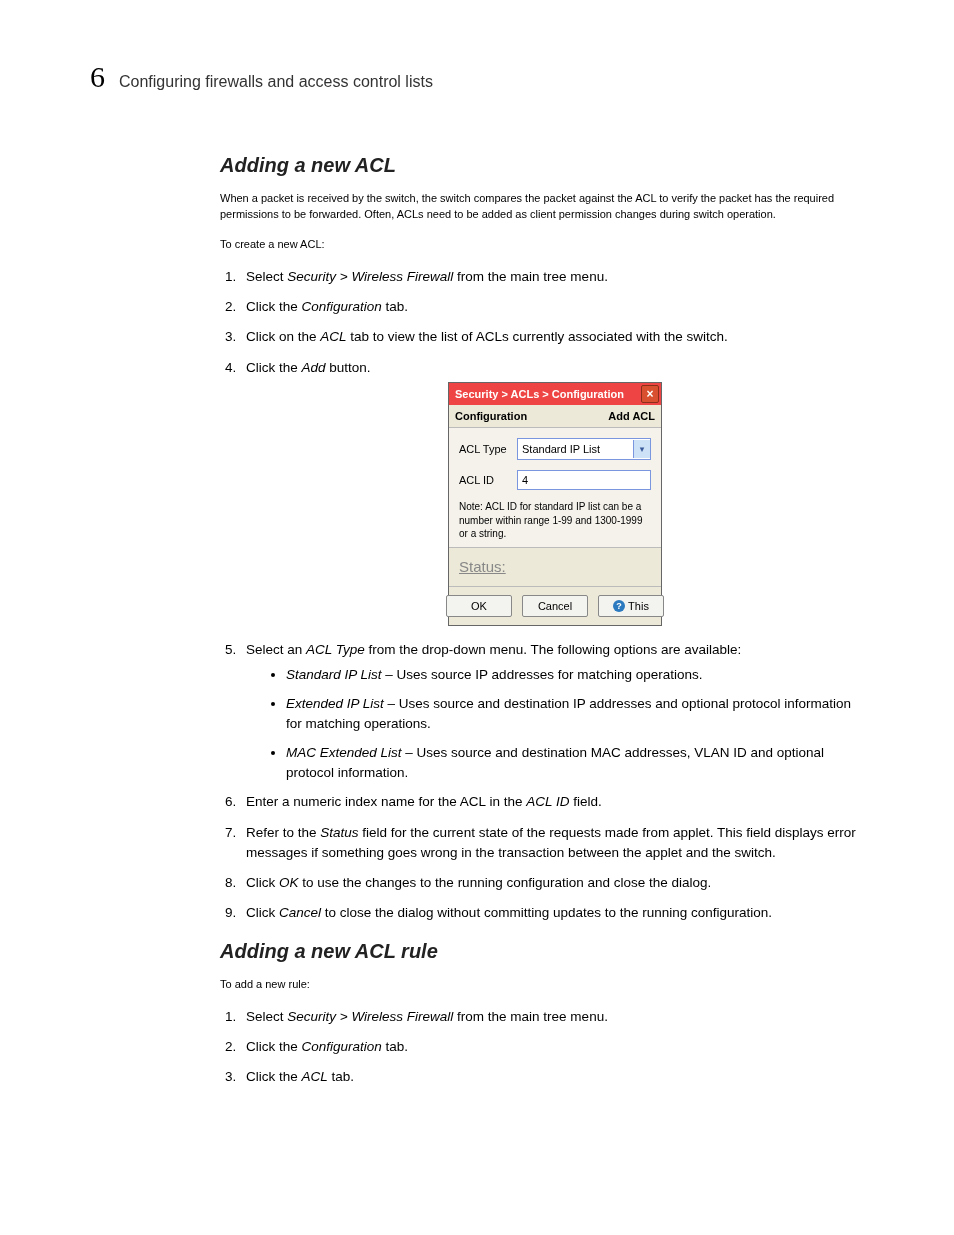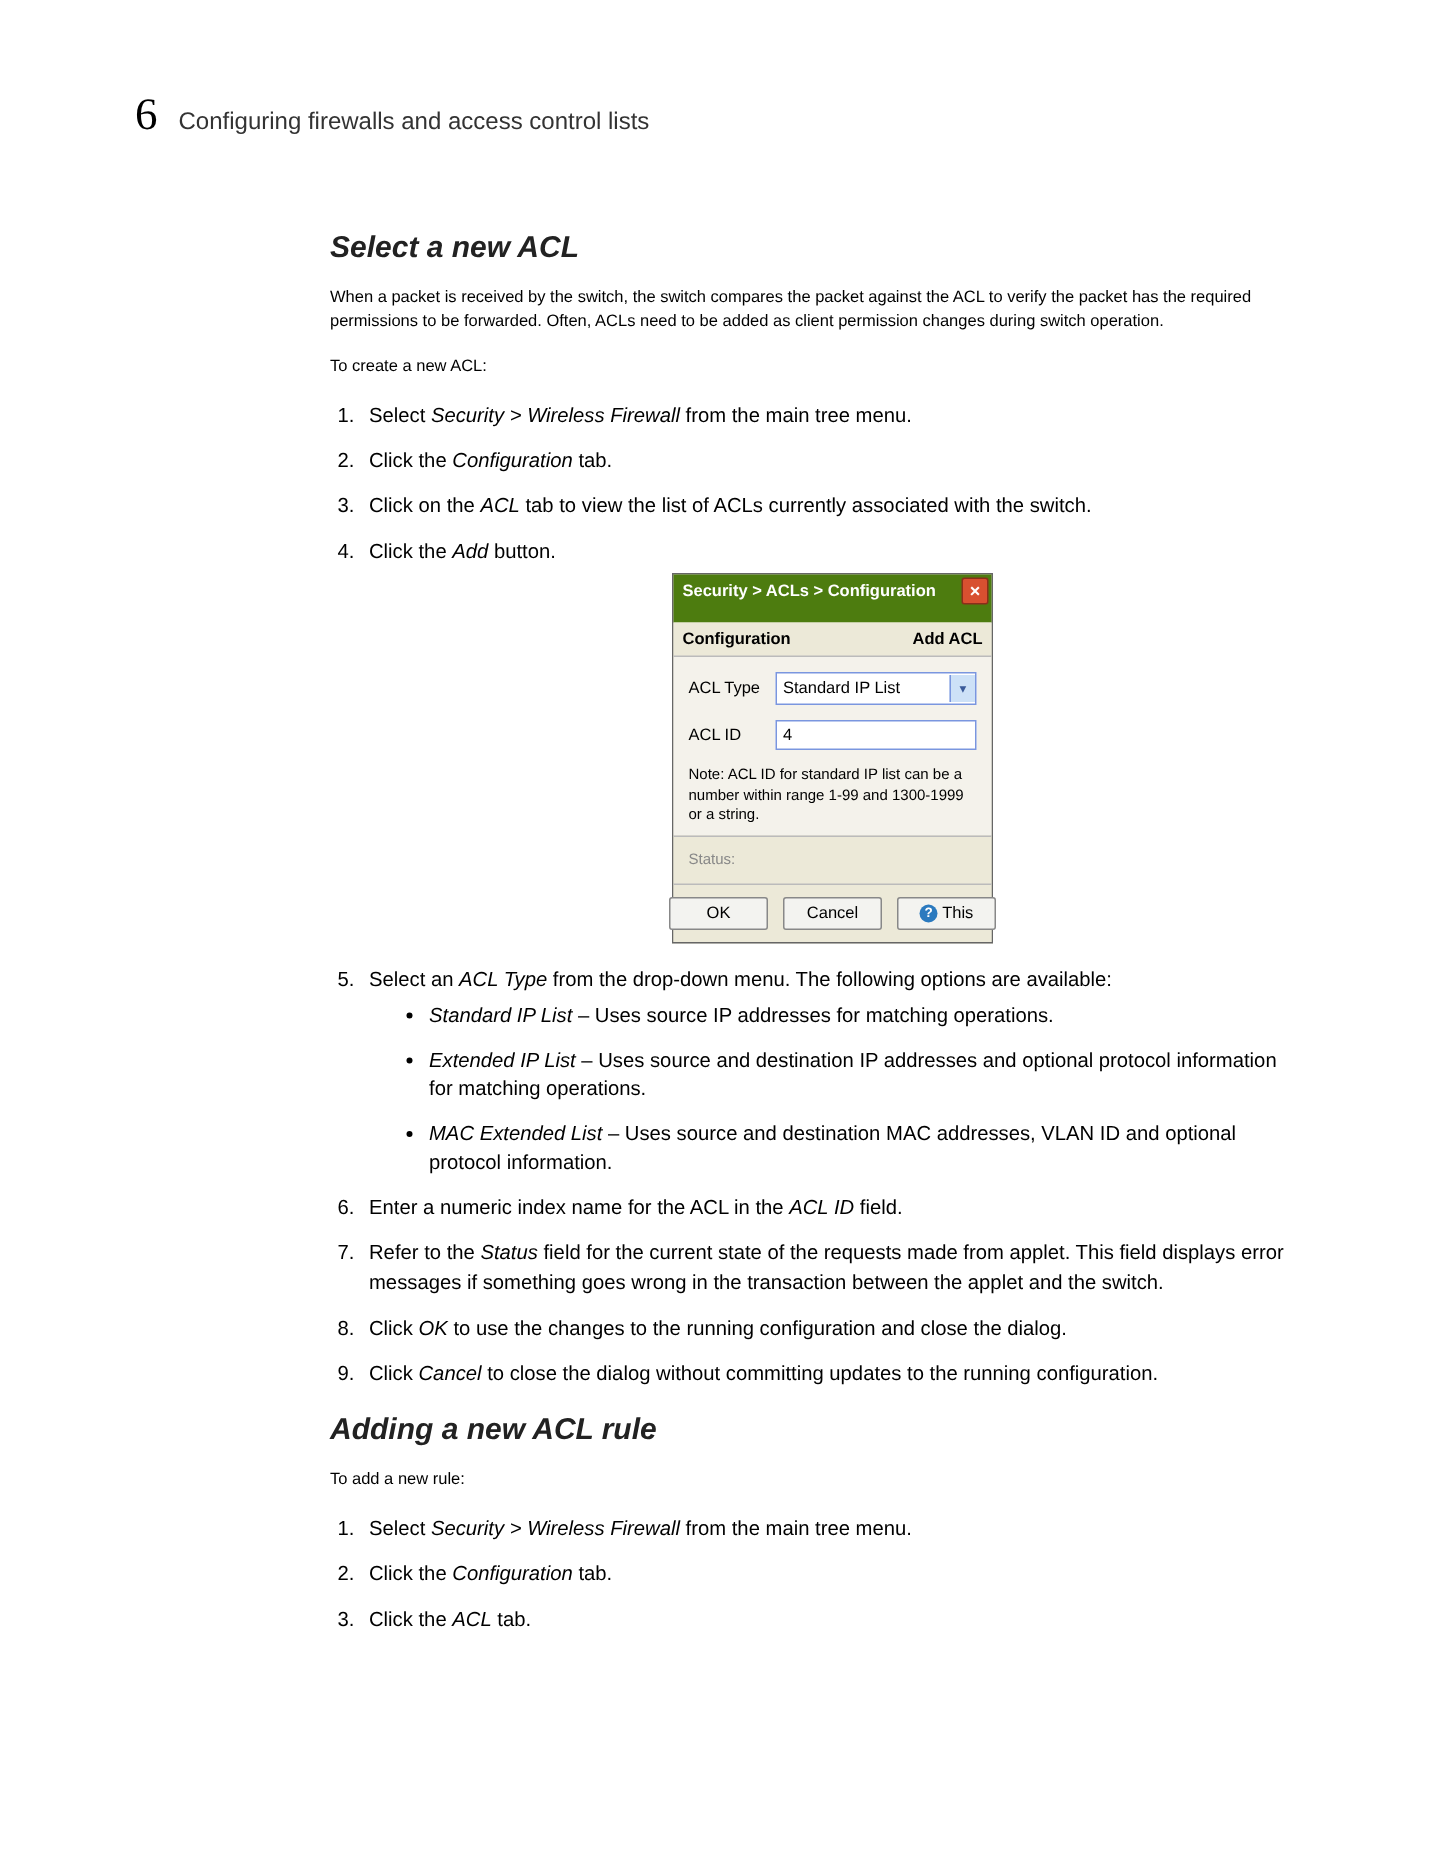--- a/index.html
+++ b/index.html
@@ -72,25 +72,25 @@
   
   .dialog {
     width: 212px;
     border: 1px solid #666;
     background: #ece9d8;
     font-family: Tahoma, Arial, sans-serif;
     font-size: 11px;
     color:#000;
   }
   .dlg-title {
-    background: #4d7c0f;
+    background: #ef4444;
     color: #fff;
     font-weight: bold;
     font-size: 11px;
-    padding: 2px 2px 12px 6px;
+    padding: 2px 2px 2px 6px;
     display:flex;
     align-items:center;
     justify-content:space-between;
   }
   .close-btn {
     width:16px;height:16px;
     background:#d85030;
     border:1px solid #8a2e1a;
     border-radius:2px;
     display:flex;align-items:center;justify-content:center;
@@ -127,22 +127,23 @@
     display:flex;align-items:center;justify-content:center;
     color:#3a5a9a;font-size:9px;
   }
   .textbox{
     flex:1;height:18px;border:1px solid #7a96df;background:#fff;
     padding:0 4px;font-size:11px;display:flex;align-items:center;
   }
   .note {font-size:10px;line-height:1.35;margin-top:2px;}
   .status-row{
     border-top:1px solid #bbb;
-    padding:8px 10px; color:#888;font-size:10px;
+    padding:8px 10px; color:#888;font-size:15px;
     background:#ece9d8;
+    text-decoration:underline;
   }
   .btn-row{
     border-top:1px solid #bbb;background:#ece9d8;
     padding:8px 10px;display:flex;gap:10px;justify-content:center;
   }
   .win-btn{
     min-width:52px;height:20px;border:1px solid #888;border-radius:2px;
     background:#f3f3f0;font-size:11px;display:flex;align-items:center;justify-content:center;gap:3px;
     padding:0 6px;
   }
@@ -154,21 +155,21 @@
 </head>
 <body>
 
 <div class="page">
   <div class="page-header">
     <span class="page-number">6</span>
     <span class="header-title">Configuring firewalls and access control lists</span>
   </div>
 
   <div class="content">
-    <h2 class="section-title">Select a new ACL</h2>
+    <h2 class="section-title">Adding a new ACL</h2>
 
     <p class="body">When a packet is received by the switch, the switch compares the packet against the ACL to verify the packet has the required permissions to be forwarded. Often, ACLs need to be added as client permission changes during switch operation.</p>
     <p class="body">To create a new ACL:</p>
 
     <ol class="steps">
       <li><span>Select </span><span class="em">Security &gt; Wireless Firewall</span><span> from the main tree menu.</span></li>
       <li><span>Click the </span><span class="em">Configuration</span><span> tab.</span></li>
       <li><span>Click on the </span><span class="em">ACL</span><span> tab to view the list of ACLs currently associated with the switch.</span></li>
       <li><span>Click the </span><span class="em">Add</span><span> button.</span>
         <div class="dialog-wrap">

